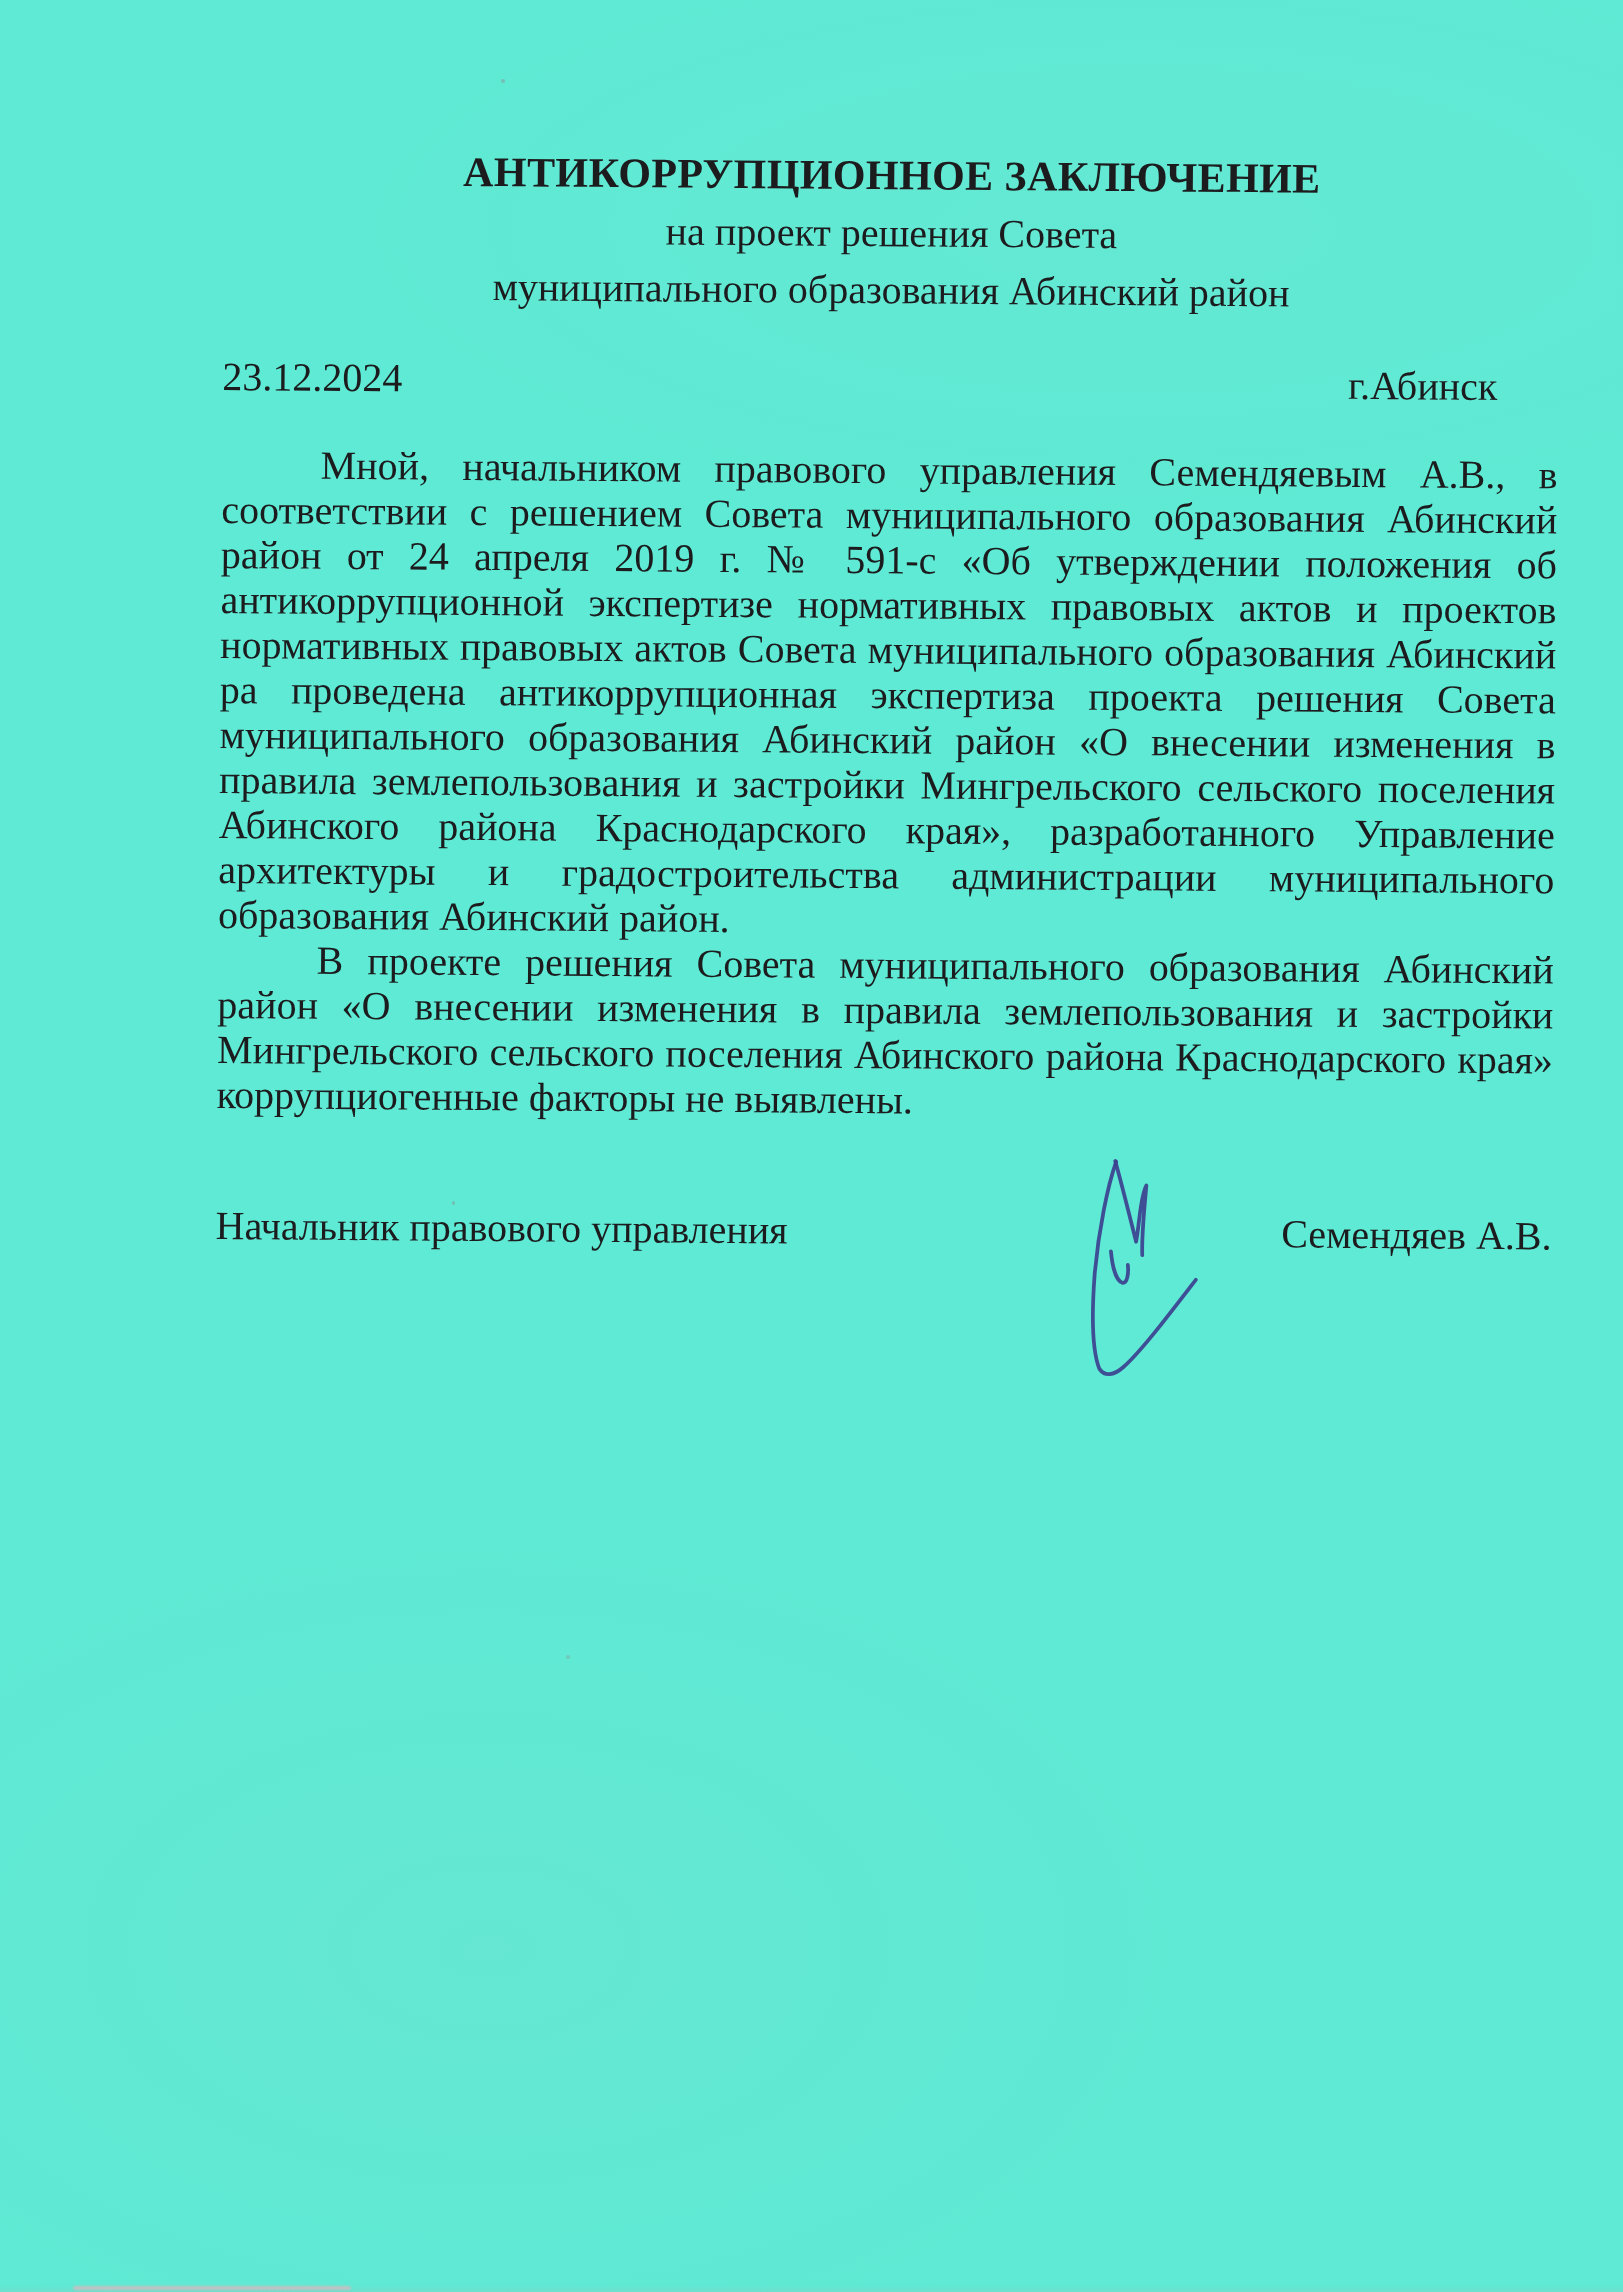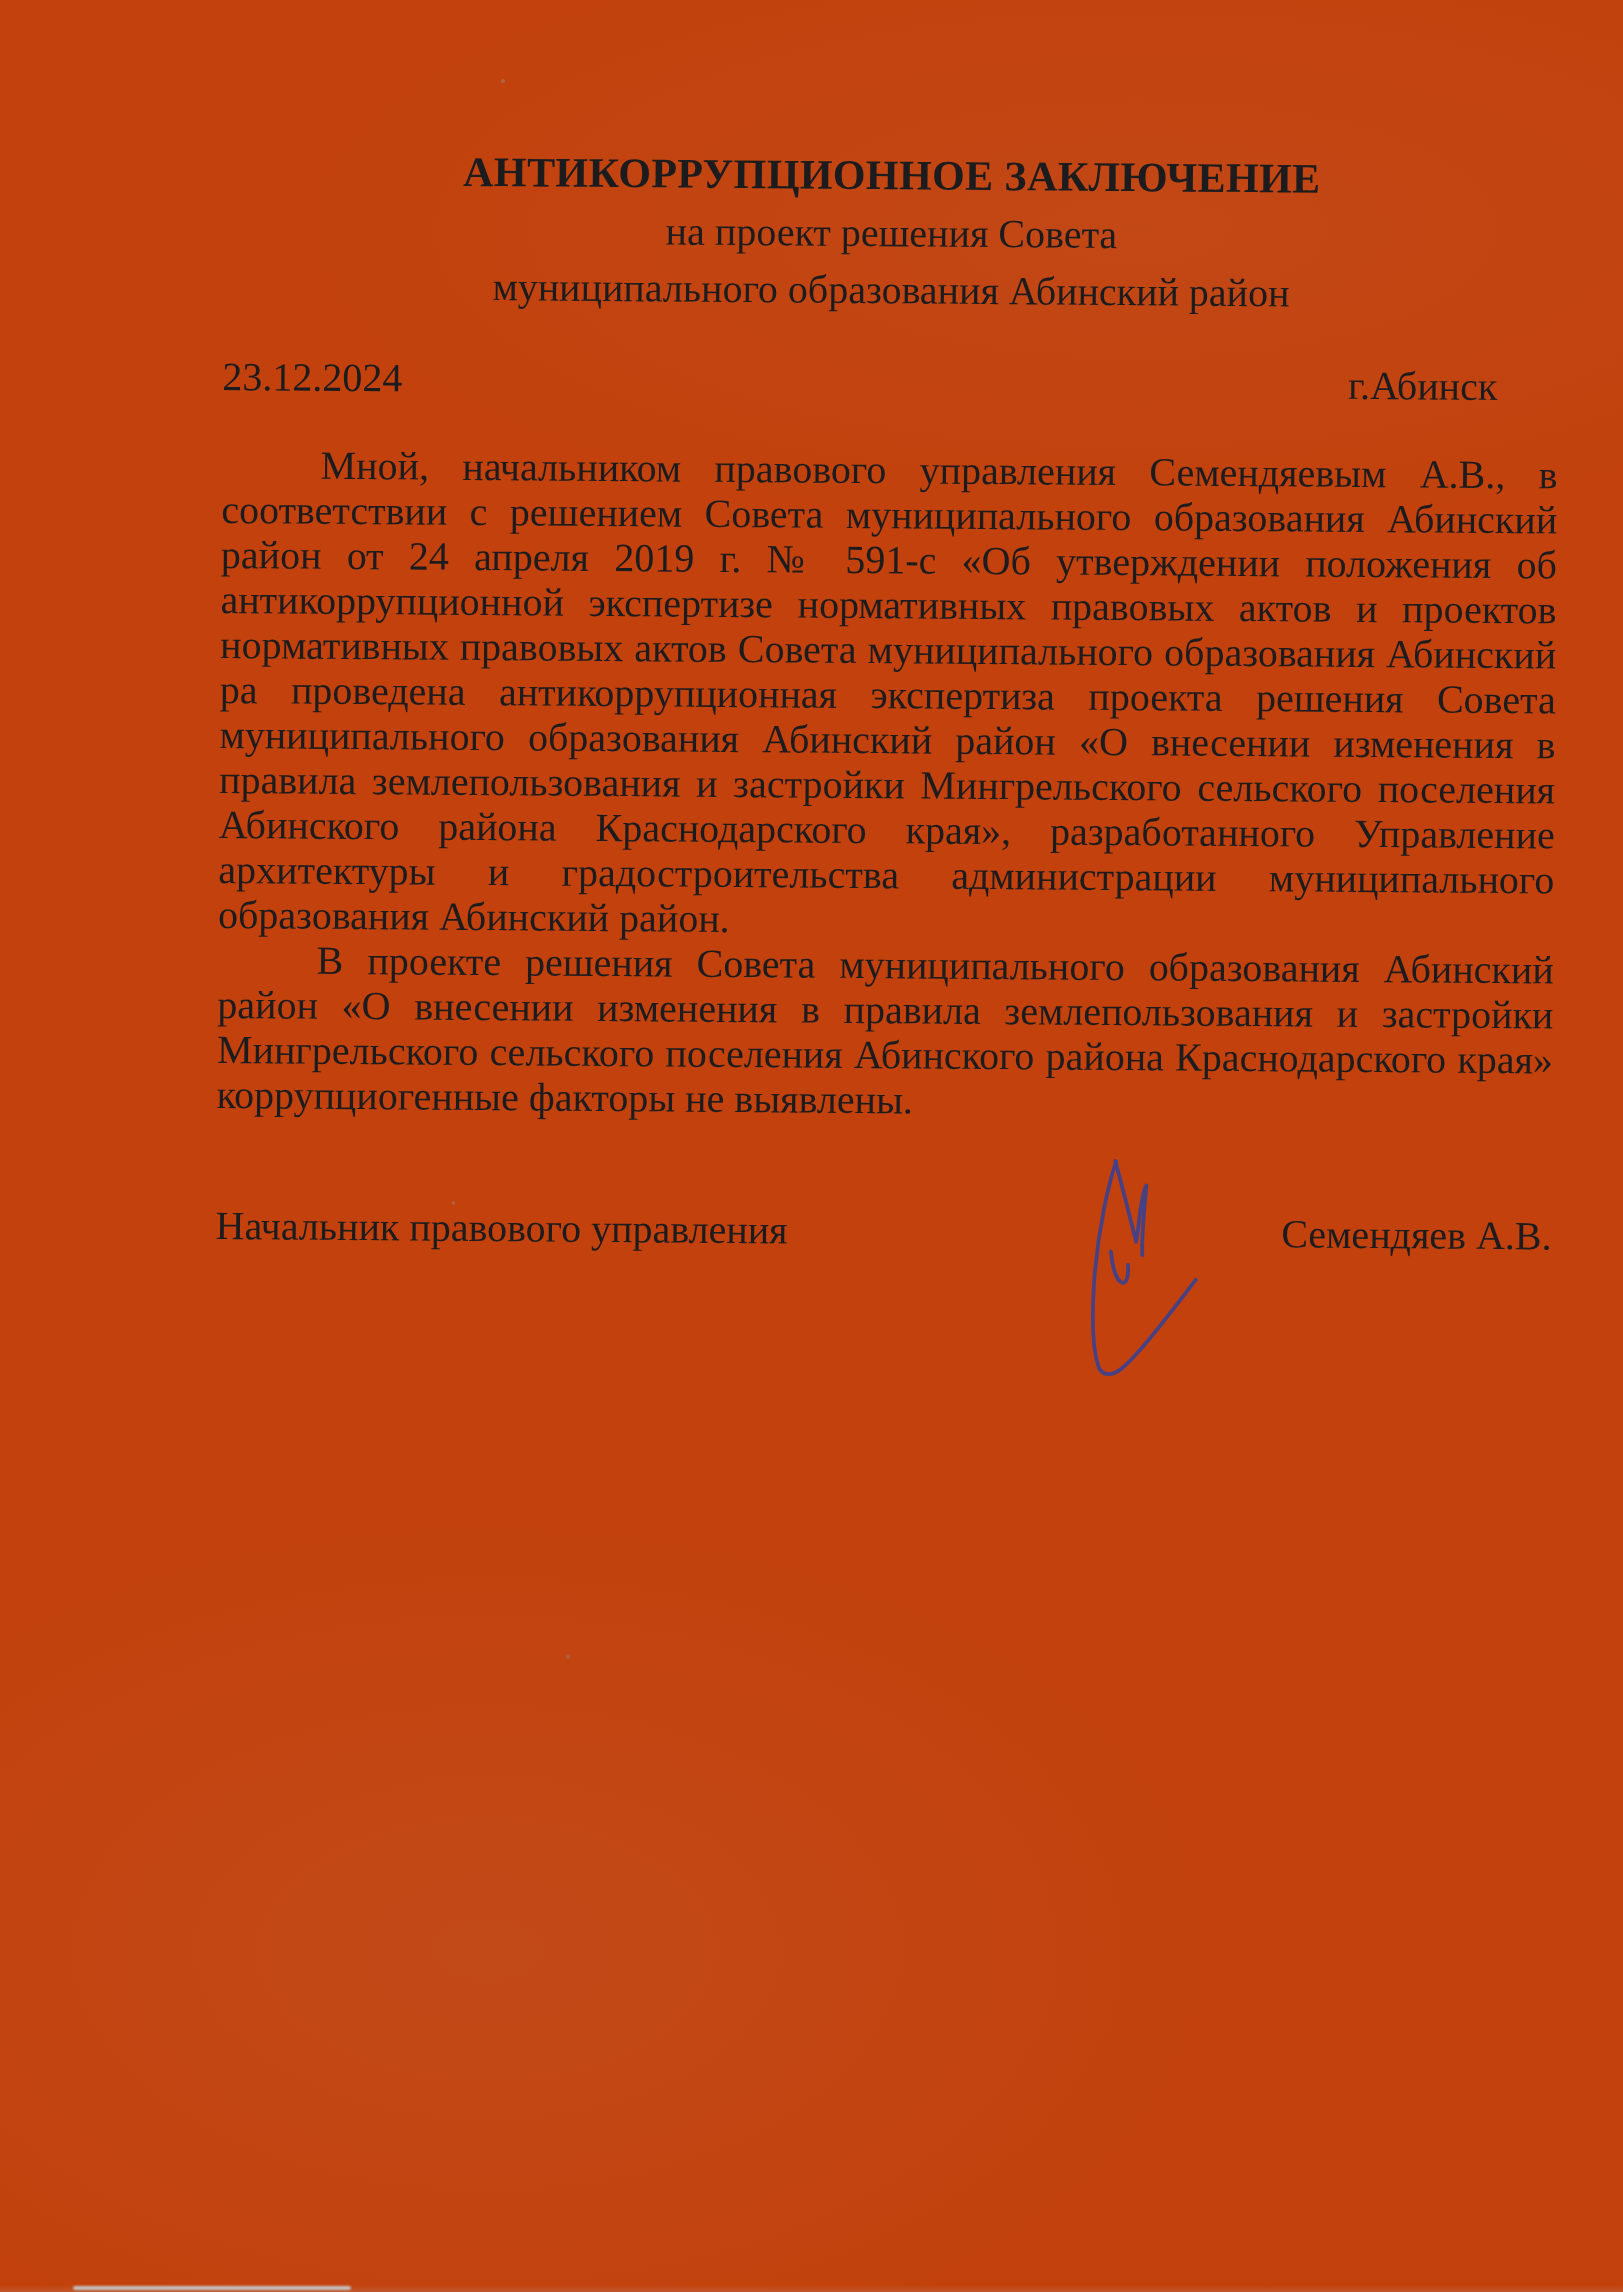--- a/index.html
+++ b/index.html
@@ -5,21 +5,21 @@
   html, body {
     margin: 0;
     padding: 0;
     background: #e8e8e8;
   }
   .page {
     position: relative;
     width: 1624px;
     height: 2293px;
     margin: 0 auto;
-    background: #c2410c;
+    background: #5eead4;
     overflow: hidden;
     font-family: "Liberation Serif", "DejaVu Serif", serif;
     color: #1c1c1e;
   }
   
   .page::before {
     content: "";
     position: absolute;
     inset: 0;
     background:

